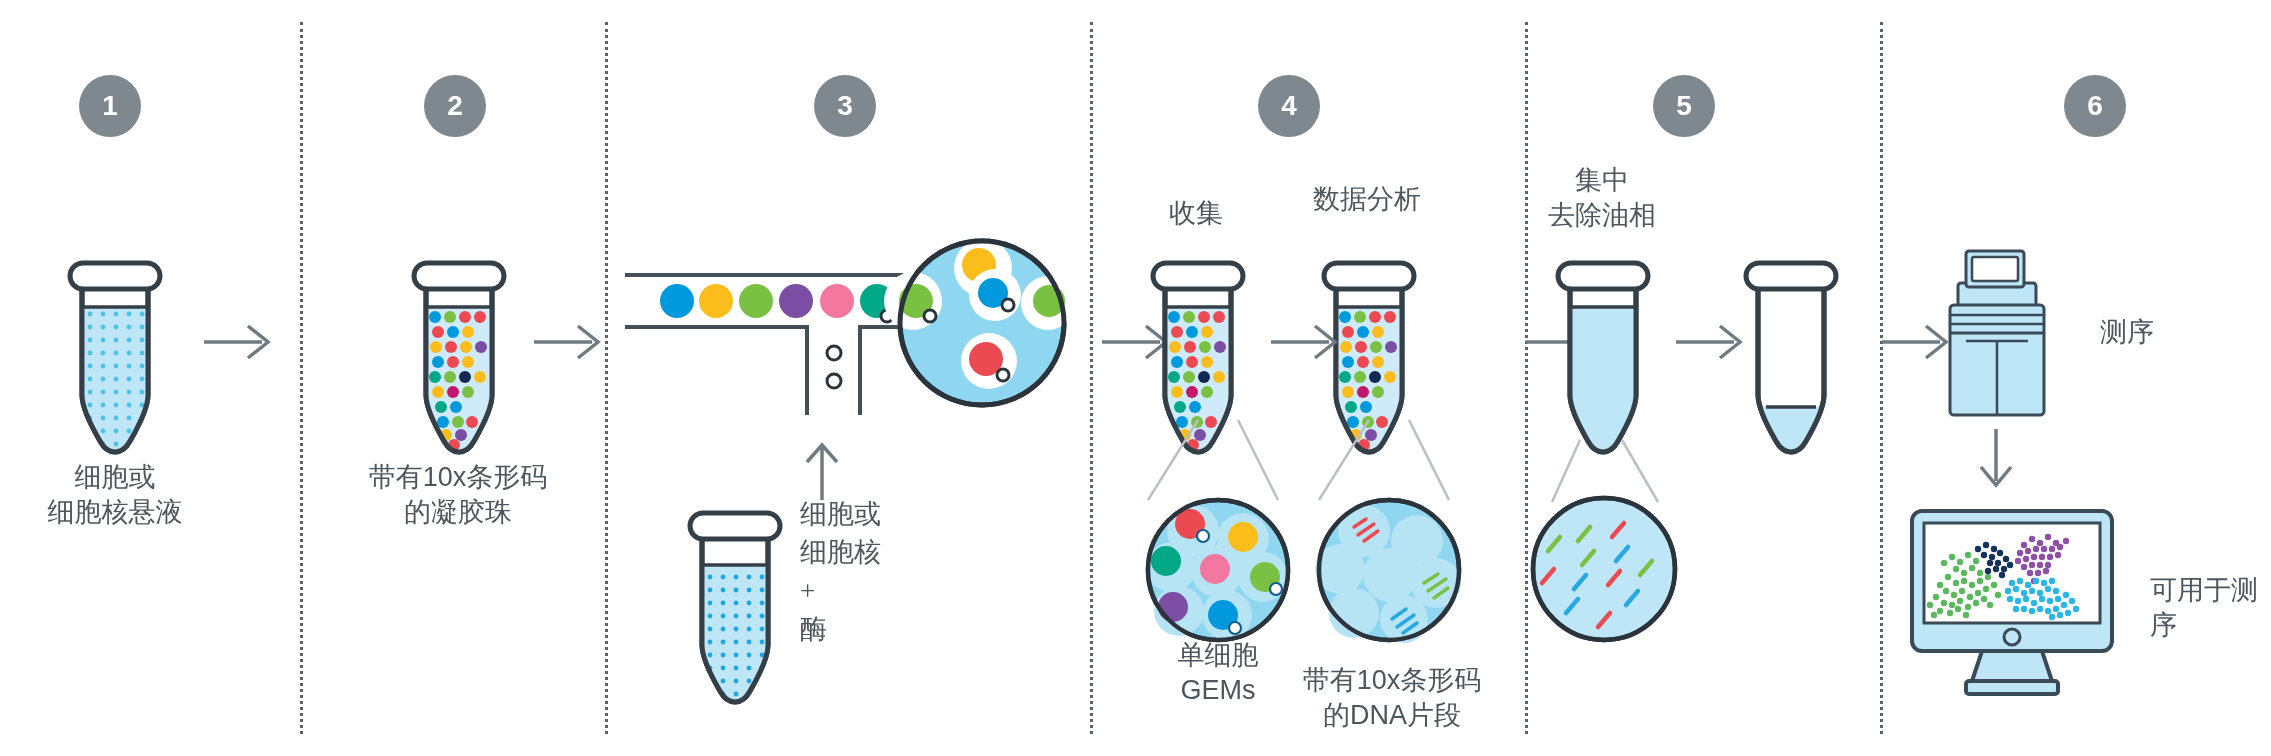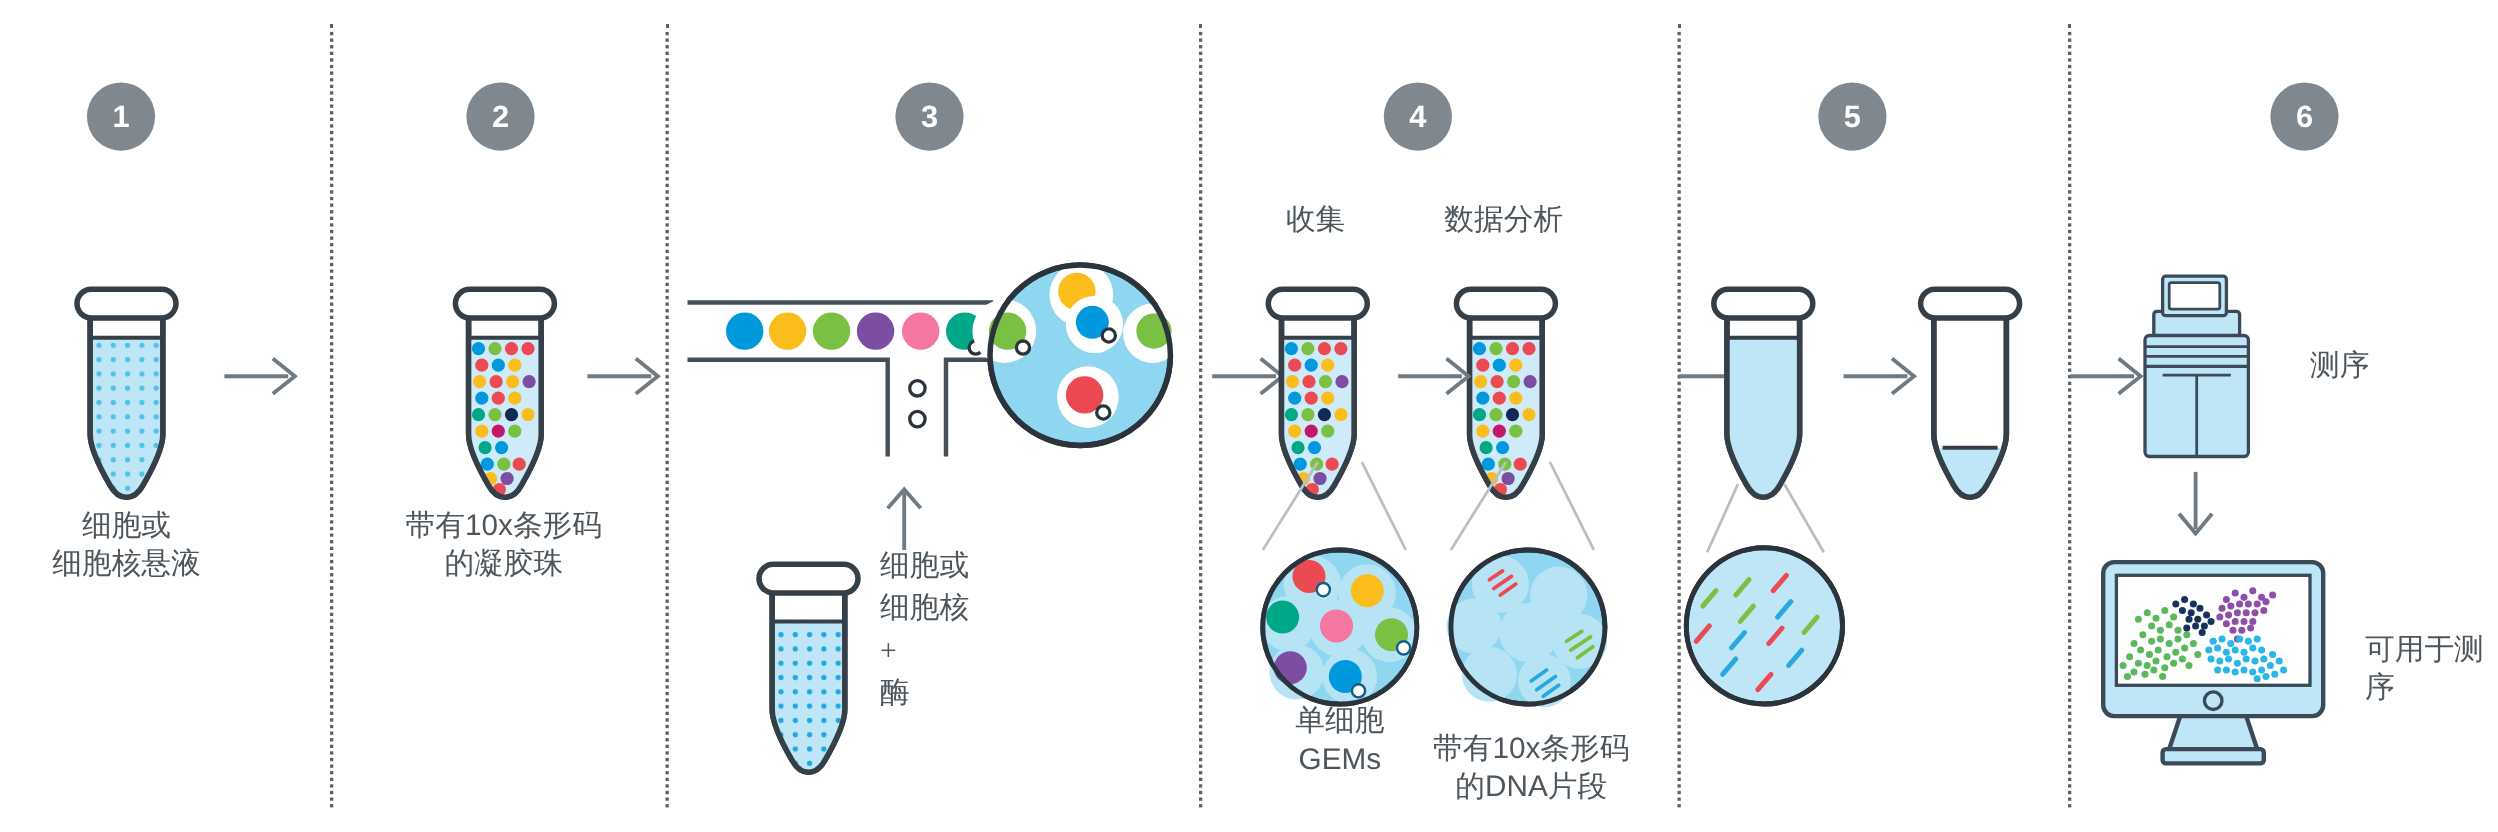--- a/index.html
+++ b/index.html
@@ -245,21 +245,21 @@
   <div class="cap left" style="left:800px;top:495px;line-height:1.42">细胞或
 细胞核
 +
 酶</div>
 
   <svg class="arrow-r" style="left:1098px;top:320px" width="80" height="44">
     <line x1="4" y1="22" x2="62" y2="22" stroke="#6f7a82" stroke-width="3.5"></line>
     <polyline points="48,6 68,22 48,38" fill="none" stroke="#6f7a82" stroke-width="3.5"></polyline>
   </svg>
 
-  <div class="cap" style="left:1196px;top:182px">收集</div>
+  <div class="cap" style="left:1196px;top:196px">收集</div>
   <div class="cap" style="left:1367px;top:182px">数据分析</div>
 
   <div class="tube" style="left:1143px;top:245px">
     <svg width="110" height="215" viewBox="0 0 110 215">
       <defs>
         <clipPath id="clipTube4a">
           <path d="M22,40 L22,150 Q22,165 40,196 Q46,207 55,207 Q64,207 70,196 Q88,165 88,150 L88,40 Z"></path>
         </clipPath>
       </defs>
       <path d="M22,40 L22,150 Q22,165 40,196 Q46,207 55,207 Q64,207 70,196 Q88,165 88,150 L88,40 Z" fill="#ffffff" stroke="#343f48" stroke-width="5"></path>
@@ -418,20 +418,22 @@
     </svg>
   </div>
   <div class="cap" style="left:1392px;top:663px">带有10x条形码
 的DNA片段</div>
 
   <svg class="arrow-r" style="left:1522px;top:320px" width="80" height="44">
     <line x1="4" y1="22" x2="62" y2="22" stroke="#6f7a82" stroke-width="3.5"></line>
     <polyline points="48,6 68,22 48,38" fill="none" stroke="#6f7a82" stroke-width="3.5"></polyline>
   </svg>
 
+  <div class="cap" style="left:1602px;top:163px">集中
+去除油相</div>
 
   <div class="tube" style="left:1548px;top:245px">
     <svg width="110" height="215" viewBox="0 0 110 215">
       <defs>
         <clipPath id="clipTube5a">
           <path d="M22,40 L22,150 Q22,165 40,196 Q46,207 55,207 Q64,207 70,196 Q88,165 88,150 L88,40 Z"></path>
         </clipPath>
       </defs>
       <path d="M22,40 L22,150 Q22,165 40,196 Q46,207 55,207 Q64,207 70,196 Q88,165 88,150 L88,40 Z" fill="#ffffff" stroke="#343f48" stroke-width="5"></path>
       <g clip-path="url(#clipTube5a)">

